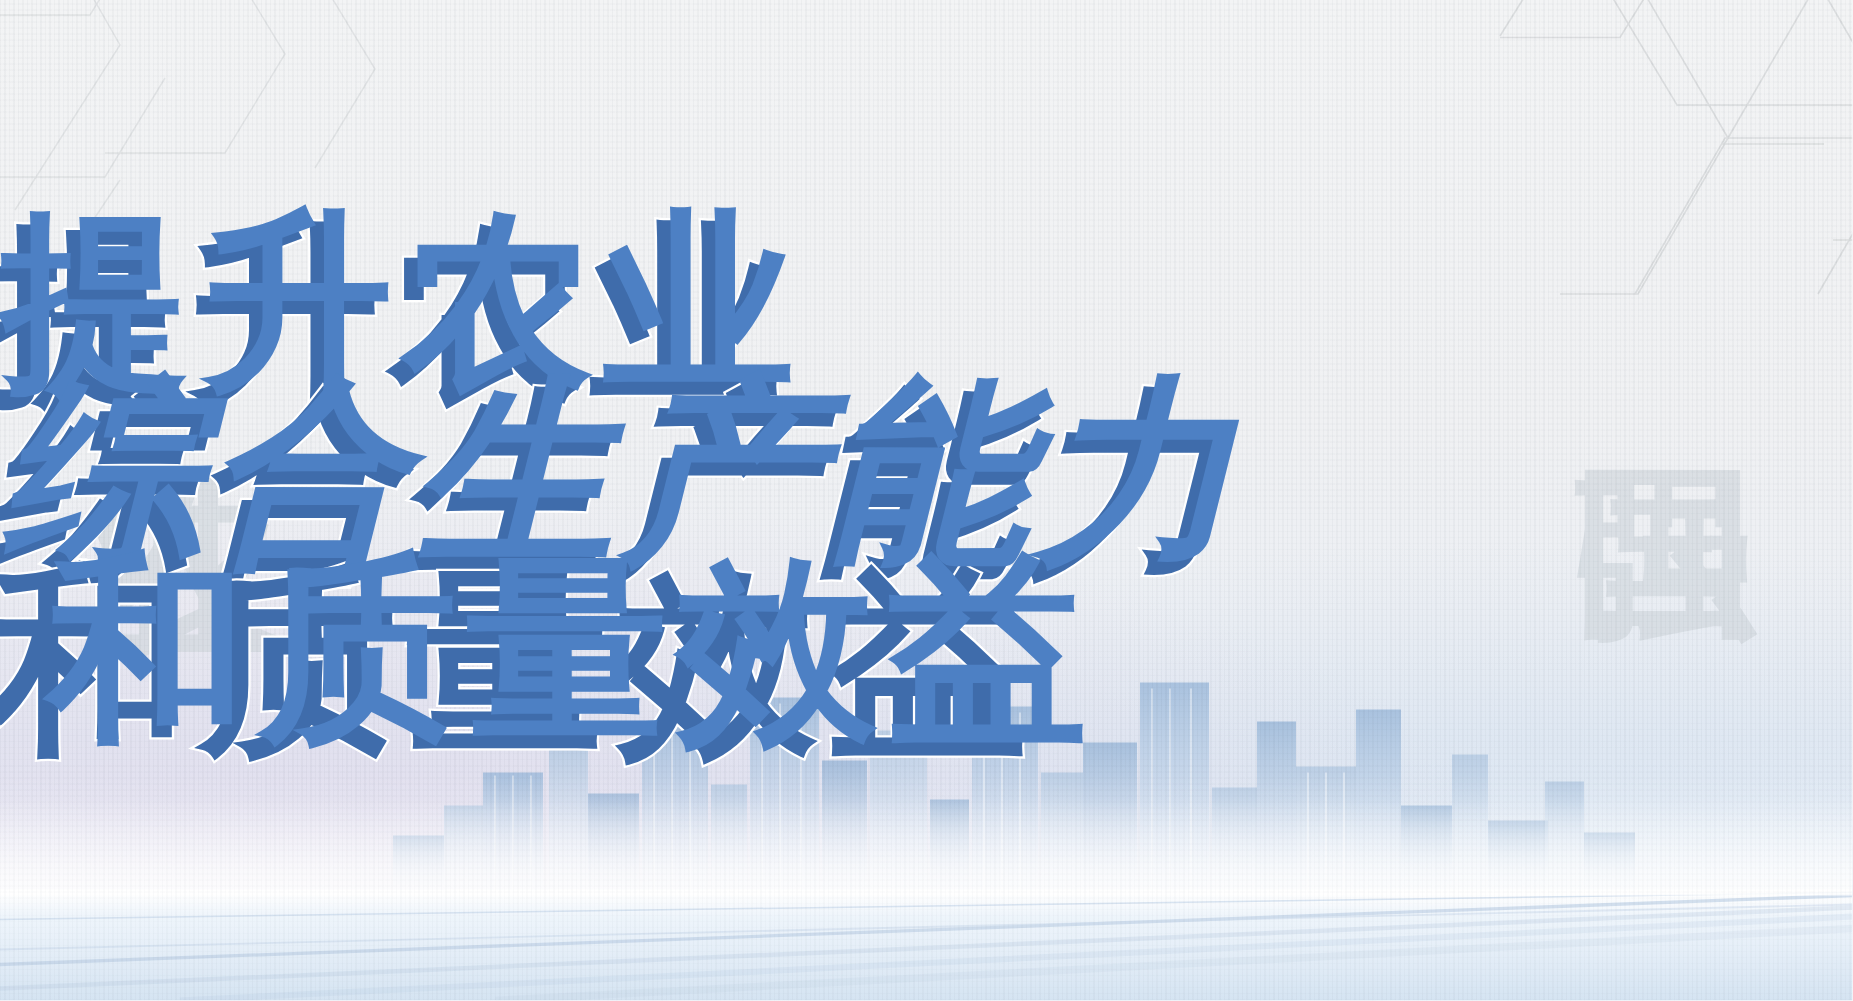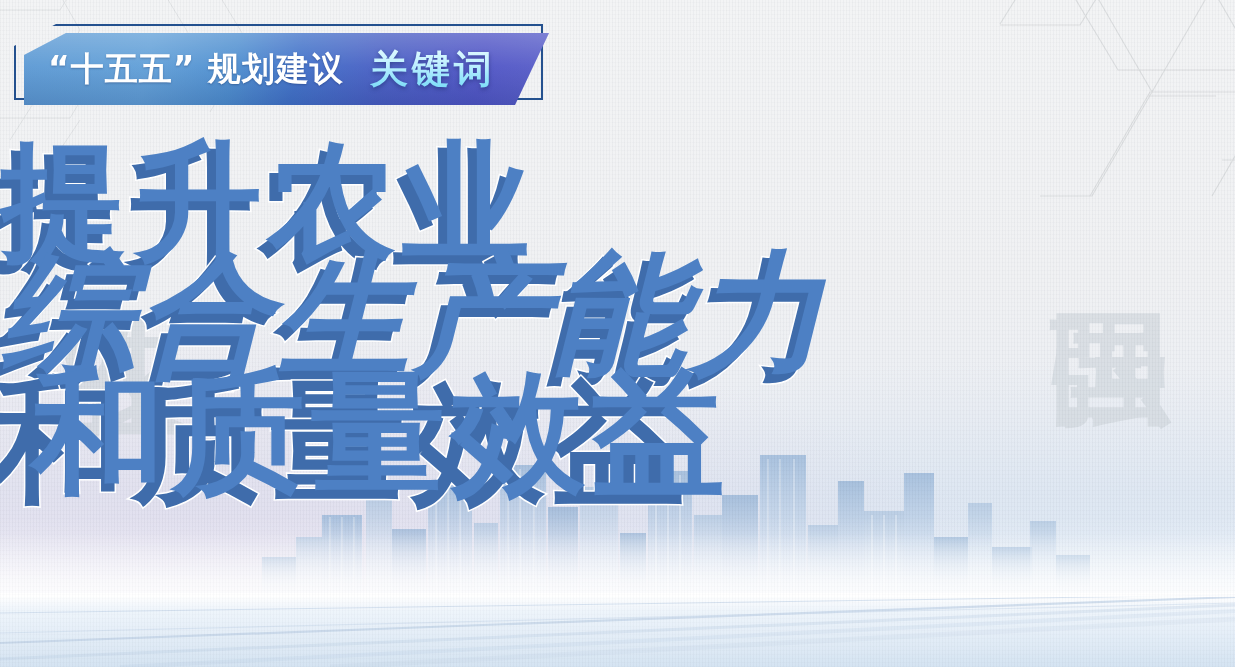--- a/index.html
+++ b/index.html
@@ -195,27 +195,20 @@
       <path d="M0 206 L1235 160" stroke-width="2.2"></path>
       <path d="M0 196 L1235 166" stroke-width="1.2" stroke-opacity=".6"></path>
       <path d="M0 222 L1235 168" stroke-width="3" stroke-opacity=".55"></path>
       <path d="M120 230 L1235 174" stroke-width="4" stroke-opacity=".38"></path>
       <path d="M330 230 L1235 182" stroke-width="5" stroke-opacity=".28"></path>
       <path d="M0 176 L1235 158" stroke-width="1" stroke-opacity=".85"></path>
     </g>
     <rect x="0" y="156" width="1235" height="4" fill="#ffffff" opacity=".85"></rect>
   </svg>
 
-  <div class="badge-wrap">
-    <div class="badge-frame"></div>
-    <div class="badge-body">
-      <span class="badge-left-text">“十五五” 规划建议</span>
-      <span class="badge-right-text">关键词</span>
-    </div>
-  </div>
 
   <div class="headline">
     <div class="hl-line hl-1">
       <span class="sh2">提升农业</span>
       <span class="sh">提升农业</span>
       <span class="fg">提升农业</span>
     </div>
     <div class="hl-line hl-2">
       <span class="sh2">综合生产能力</span>
       <span class="sh">综合生产能力</span>

